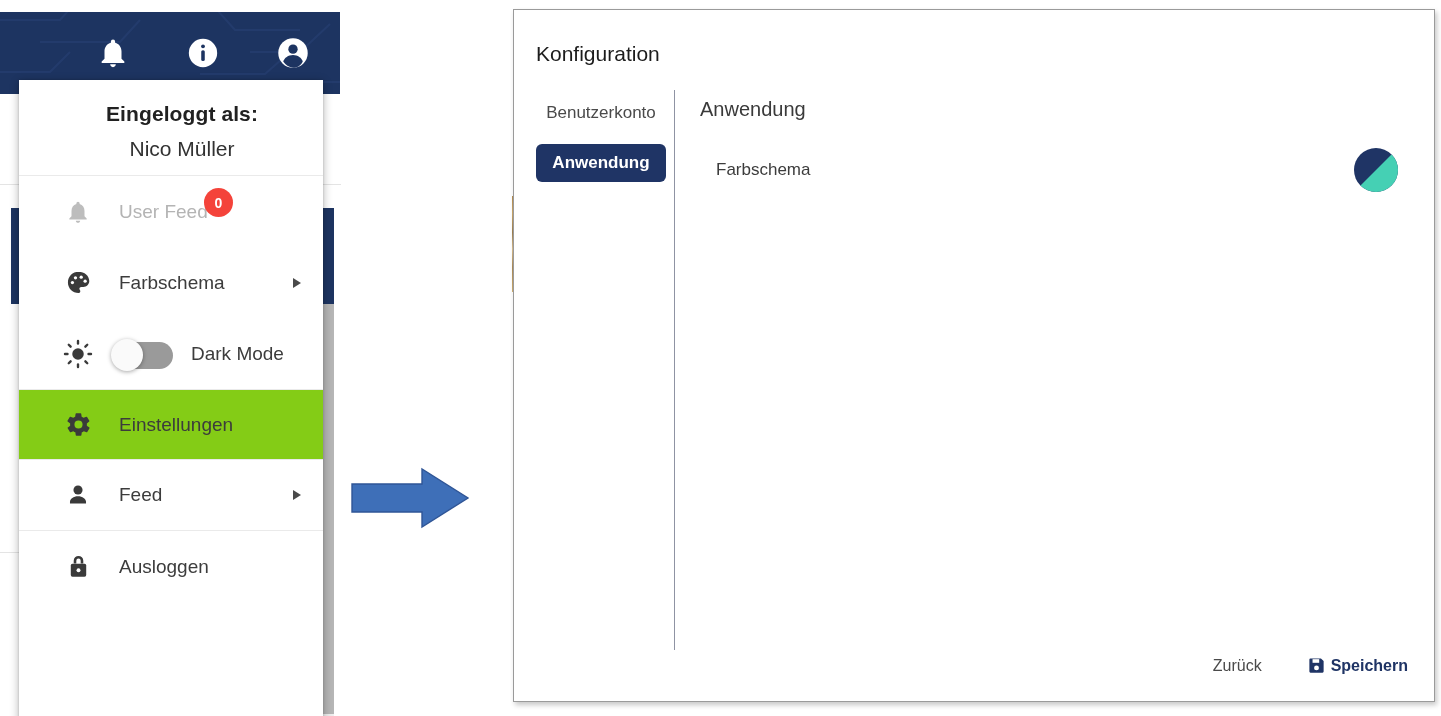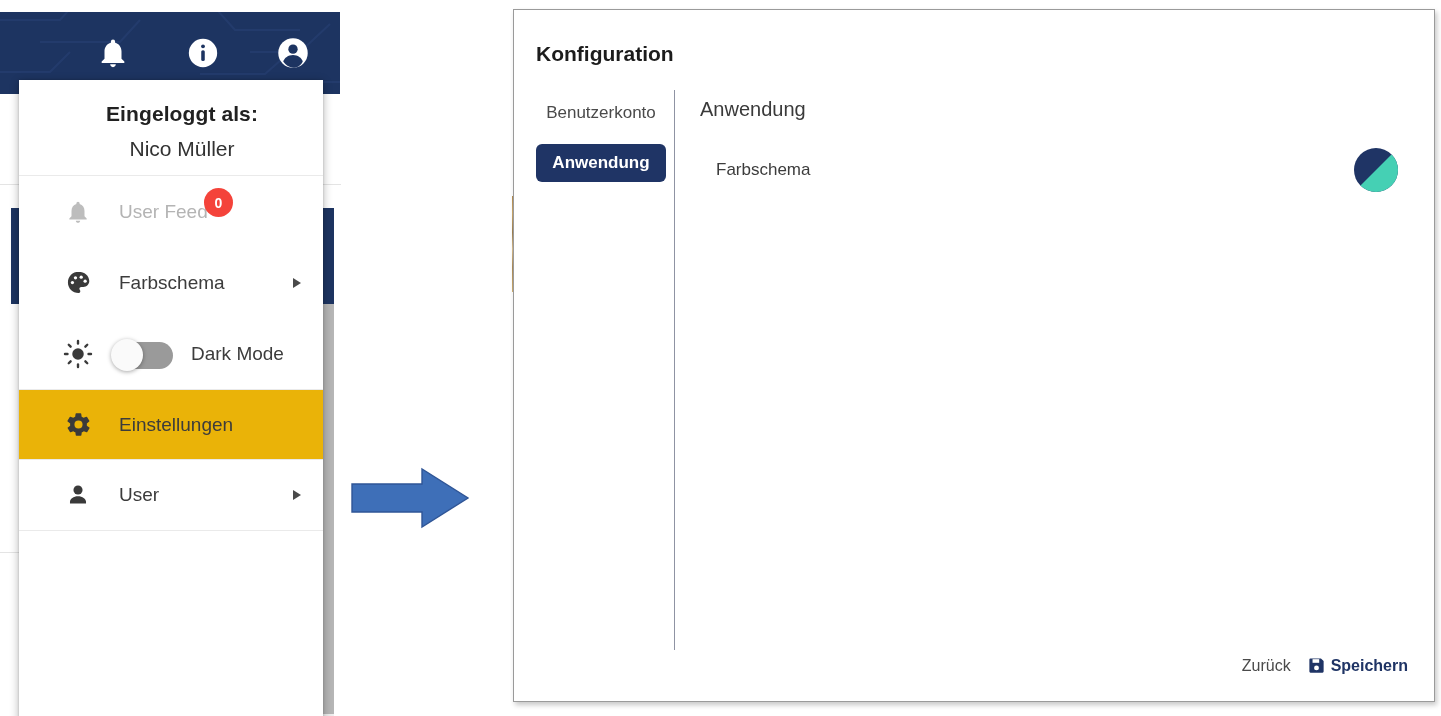--- a/index.html
+++ b/index.html
@@ -90,21 +90,21 @@
   }
 
   .menu-item {
     position: relative;
     height: 71px;
     display: flex; align-items: center;
     padding-left: 42px;
     box-sizing: border-box;
     cursor: default;
   }
-  .menu-item.hovered { background: #eab308; }
+  .menu-item.hovered { background: #84cc16; }
   .menu-item.divider-top { border-top: 1px solid #eaeaea; }
   .menu-item.divider-bottom { border-bottom: 1px solid #eaeaea; }
 
   .mi-icon {
     width: 34px; flex: 0 0 34px;
     display: flex; align-items: center; justify-content: center;
     color: #3a3a3a;
   }
   .mi-icon svg { display: block; }
   .mi-icon.disabled { color: #bdbdbd; }
@@ -184,21 +184,21 @@
     position: absolute; left: 512px; top: 196px;
     width: 4px; height: 96px;
     background: linear-gradient(to bottom,
       #a87a35 0%, #c49a52 18%, #8e6b33 38%,
       #d4b47c 55%, #a07a3c 74%, #c7a058 100%);
     opacity: .85;
   }
 
   .config-title {
     position: absolute; left: 22px; top: 32px;
-    font-size: 21px; font-weight: bold; color: #1c1c1c;
+    font-size: 21px; font-weight: normal; color: #1c1c1c;
   }
 
   .config-body {
     position: absolute; left: 0; top: 76px;
     width: 100%; height: 560px;
   }
 
   .config-nav {
     position: absolute; left: 16px; top: 8px;
     width: 142px;
@@ -278,21 +278,21 @@
     position: absolute; left: 0; top: -2px;
     width: 25px; height: 25px;
     border-radius: 50%;
     background: #fafafa;
     box-shadow: 0 1px 4px rgba(0,0,0,.35);
   }
 
   .config-footer {
     position: absolute;
     right: 26px; bottom: 26px;
-    display: flex; align-items: center; gap: 16px;
+    display: flex; align-items: center; gap: 45px;
   }
   .btn-back {
     font-size: 16px; color: #4a4a4a;
     cursor: pointer;
   }
   .btn-save {
     display: flex; align-items: center; gap: 5px;
     color: #1f3465;
     font-size: 16px; font-weight: bold;
     cursor: pointer;
@@ -405,24 +405,34 @@
       <span class="mi-label">Einstellungen</span>
     </div>
 
     <div class="menu-item divider-bottom">
       <span class="mi-icon">
         <svg width="26" height="26" viewBox="0 0 24 24" fill="currentColor">
           <circle cx="12" cy="7.4" r="4.2"></circle>
           <path d="M12 13.2c-4.1 0-7.4 2.3-7.4 5.1v1.5h14.8v-1.5c0-2.8-3.3-5.1-7.4-5.1z"></path>
         </svg>
       </span>
-      <span class="mi-label">User</span>
+      <span class="mi-label">Feed</span>
       <span class="mi-caret"></span>
     </div>
 
+    <div class="menu-item">
+      <span class="mi-icon">
+        <svg width="25" height="25" viewBox="0 0 24 24" fill="currentColor">
+          <path d="M12 1.8a4.6 4.6 0 0 0-4.6 4.6V9h2.5V6.4a2.1 2.1 0 0 1 4.2 0V9h2.5V6.4A4.6 4.6 0 0 0 12 1.8z"></path>
+          <rect x="4.6" y="9.4" width="14.8" height="12.4" rx="1.6"></rect>
+          <circle cx="12" cy="15.6" r="1.9" fill="#ffffff"></circle>
+        </svg>
+      </span>
+      <span class="mi-label">Ausloggen</span>
+    </div>
 
   </div>
 </div>
 
 <div class="arrow-wrap">
   <svg width="120" height="64" viewBox="0 0 120 64">
     <polygon points="2,18 72,18 72,3 118,32 72,61 72,46 2,46" fill="#3E6FB8" stroke="#2F5596" stroke-width="1.4"></polygon>
   </svg>
 </div>
 

